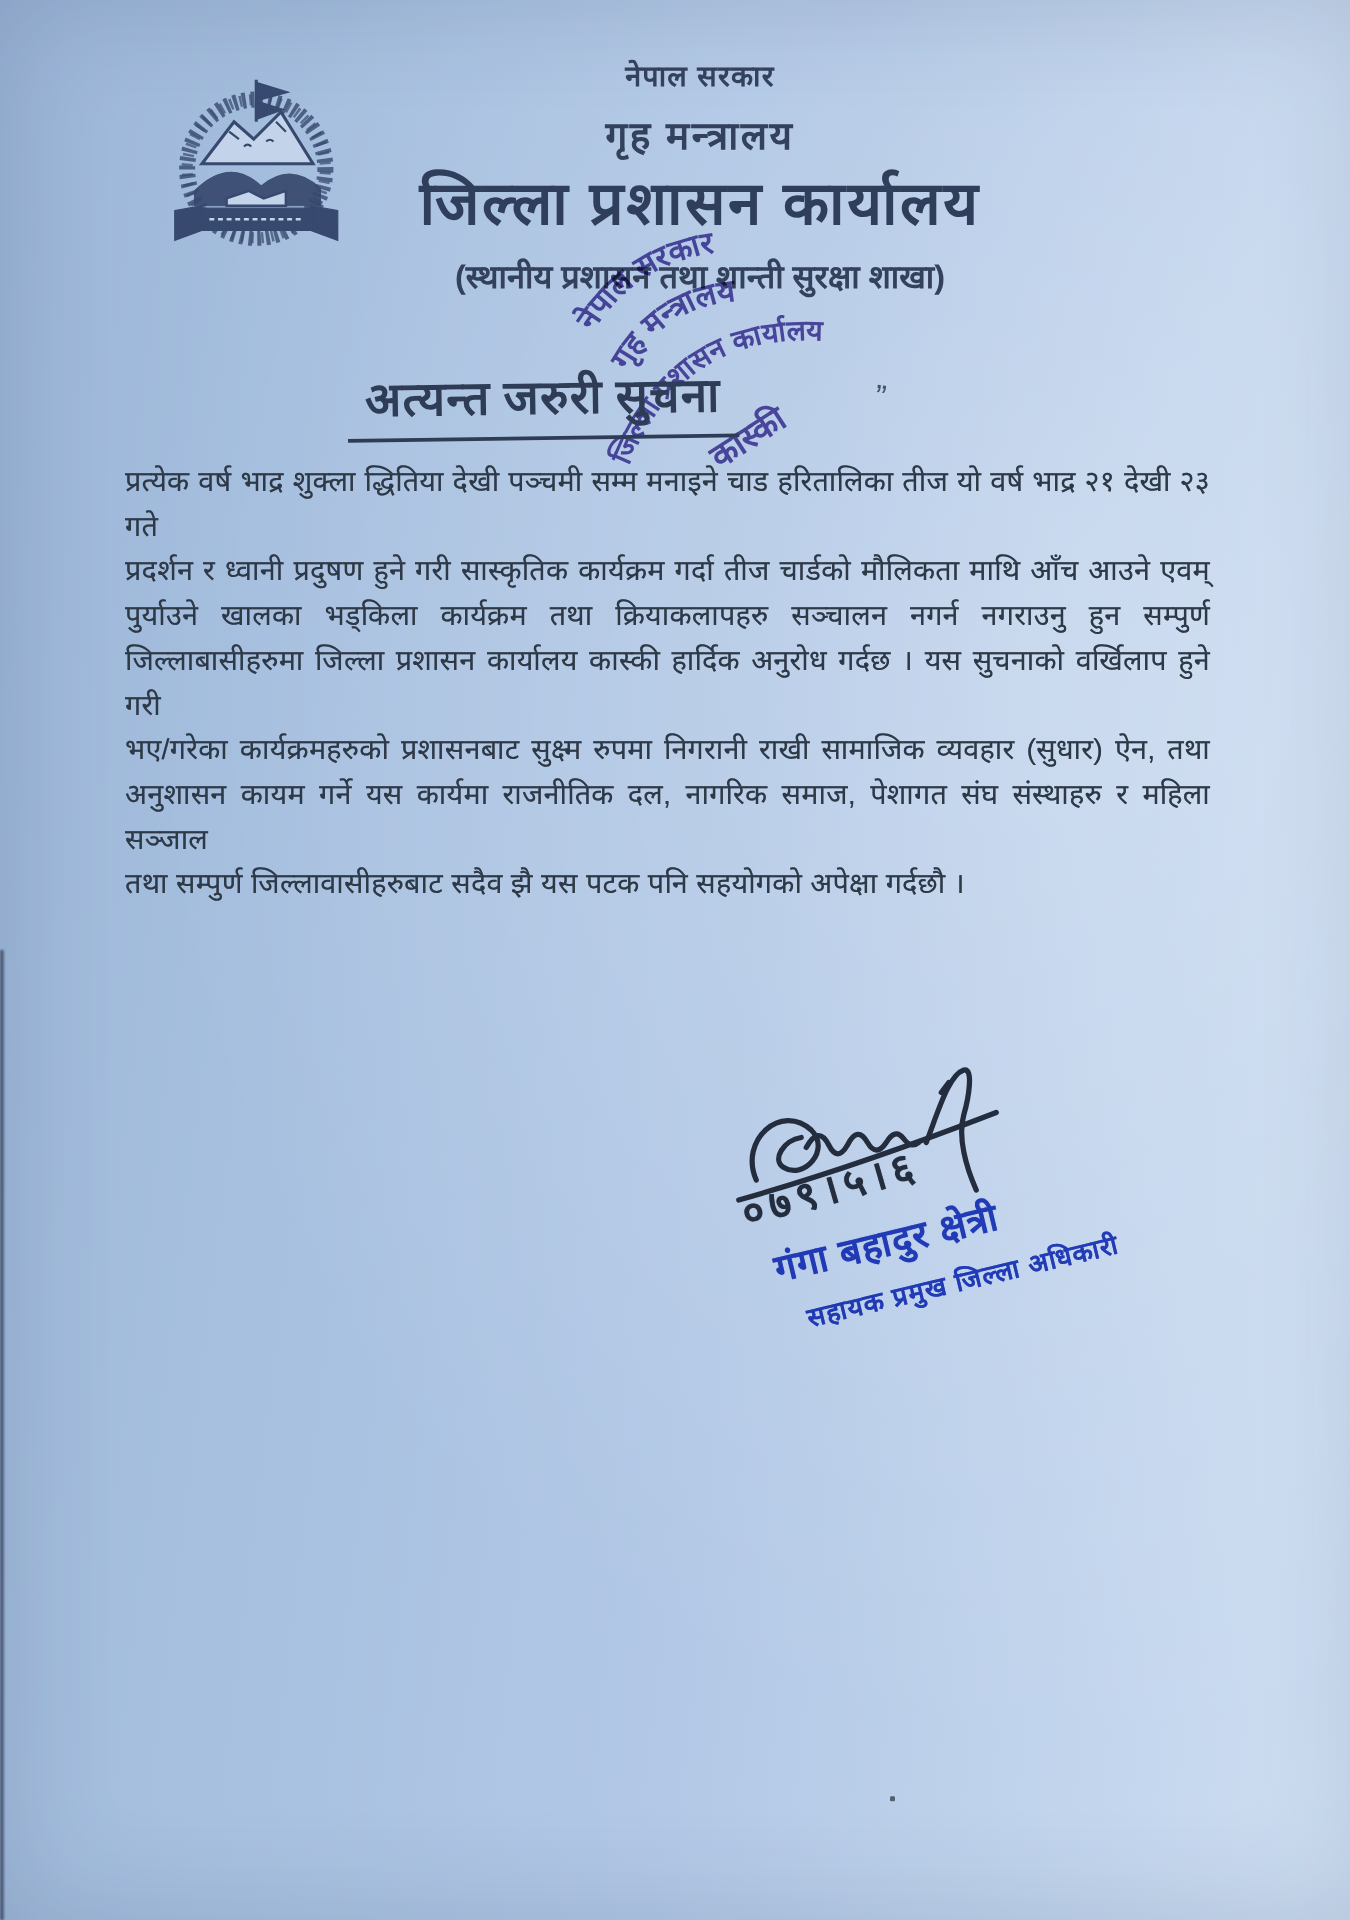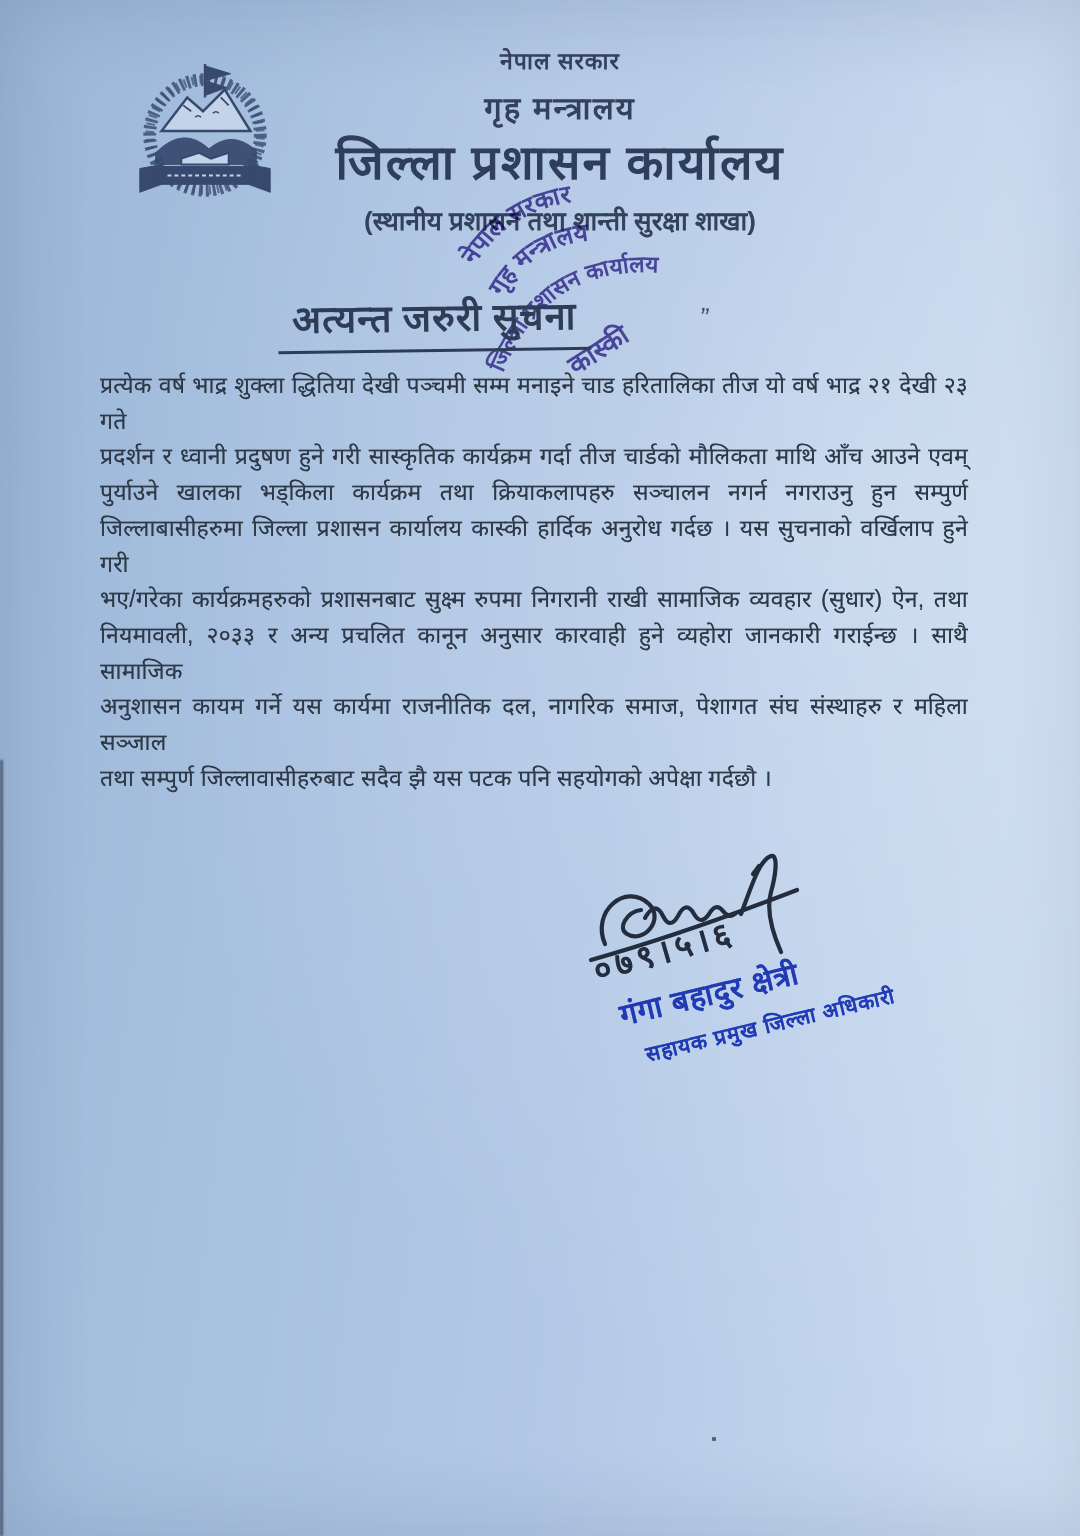--- a/index.html
+++ b/index.html
@@ -116,21 +116,20 @@
     <span class="notice-title">अत्यन्त जरुरी सुचना</span>
   </div>
   <span class="side-mark">”</span>
 
   <div class="body-block">
     <div class="bline">प्रत्येक वर्ष भाद्र शुक्ला द्धितिया देखी पञ्चमी सम्म मनाइने चाड हरितालिका तीज यो वर्ष भाद्र २१ देखी २३ गते</div>
     <div class="bline">प्रदर्शन र ध्वानी प्रदुषण हुने गरी सास्कृतिक कार्यक्रम गर्दा तीज चार्डको मौलिकता माथि आँच आउने एवम्</div>
     <div class="bline">पुर्याउने खालका भड्किला कार्यक्रम तथा क्रियाकलापहरु सञ्चालन नगर्न नगराउनु हुन सम्पुर्ण</div>
     <div class="bline">जिल्लाबासीहरुमा जिल्ला प्रशासन कार्यालय कास्की हार्दिक अनुरोध गर्दछ । यस सुचनाको वर्खिलाप हुने गरी</div>
     <div class="bline">भए/गरेका कार्यक्रमहरुको प्रशासनबाट सुक्ष्म रुपमा निगरानी राखी सामाजिक व्यवहार (सुधार) ऐन, तथा</div>
-    <div class="bline">नियमावली, २०३३ र अन्य प्रचलित कानून अनुसार कारवाही हुने व्यहोरा जानकारी गराईन्छ । साथै सामाजिक</div>
     <div class="bline">अनुशासन कायम गर्ने यस कार्यमा राजनीतिक दल, नागरिक समाज, पेशागत संघ संस्थाहरु र महिला सञ्जाल</div>
     <div class="bline last">तथा सम्पुर्ण जिल्लावासीहरुबाट सदैव झै यस पटक पनि सहयोगको अपेक्षा गर्दछौ ।</div>
   </div>
 
   <svg class="sig-svg" viewBox="0 0 225 122">
     <g stroke="#232d3e" stroke-width="4.2" fill="none" stroke-linecap="round" stroke-linejoin="round">
 
       <path d="M 8 112 Q 100 86 214 42"></path>
 
       <path d="M 22 96 C 8 64, 42 34, 66 56 C 82 72, 60 96, 44 86 C 34 80, 44 64, 58 62"></path>

